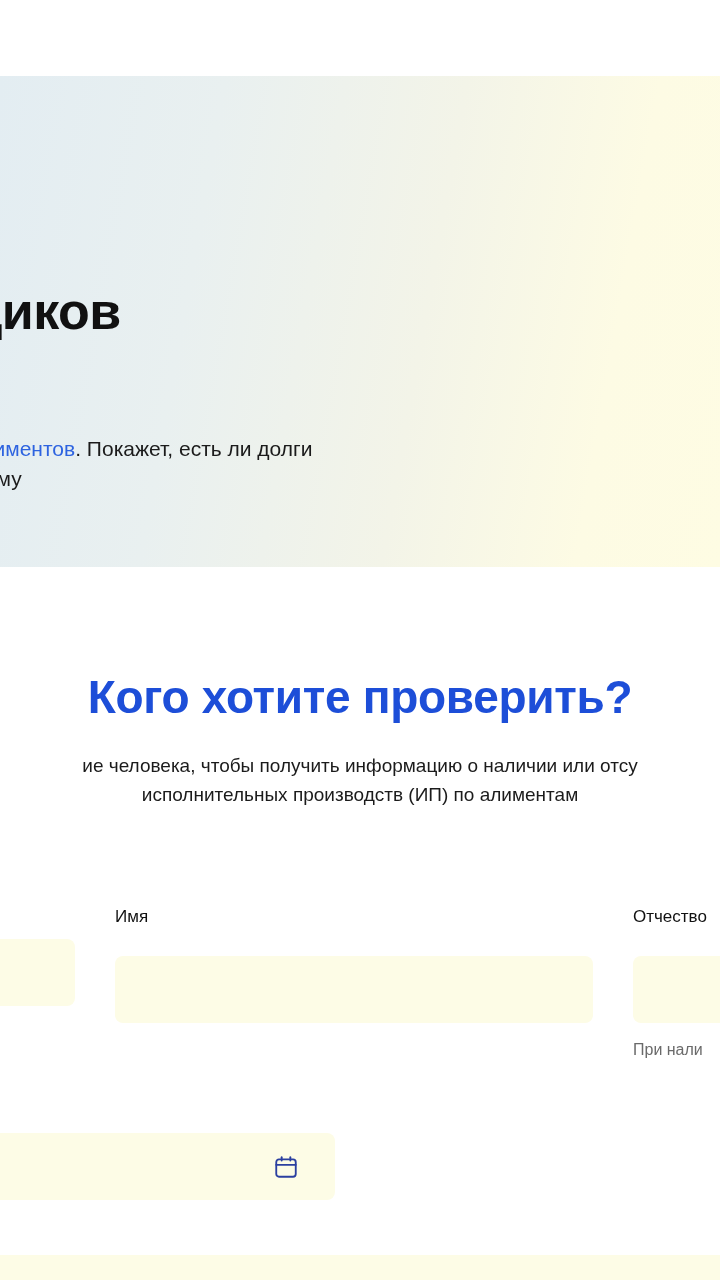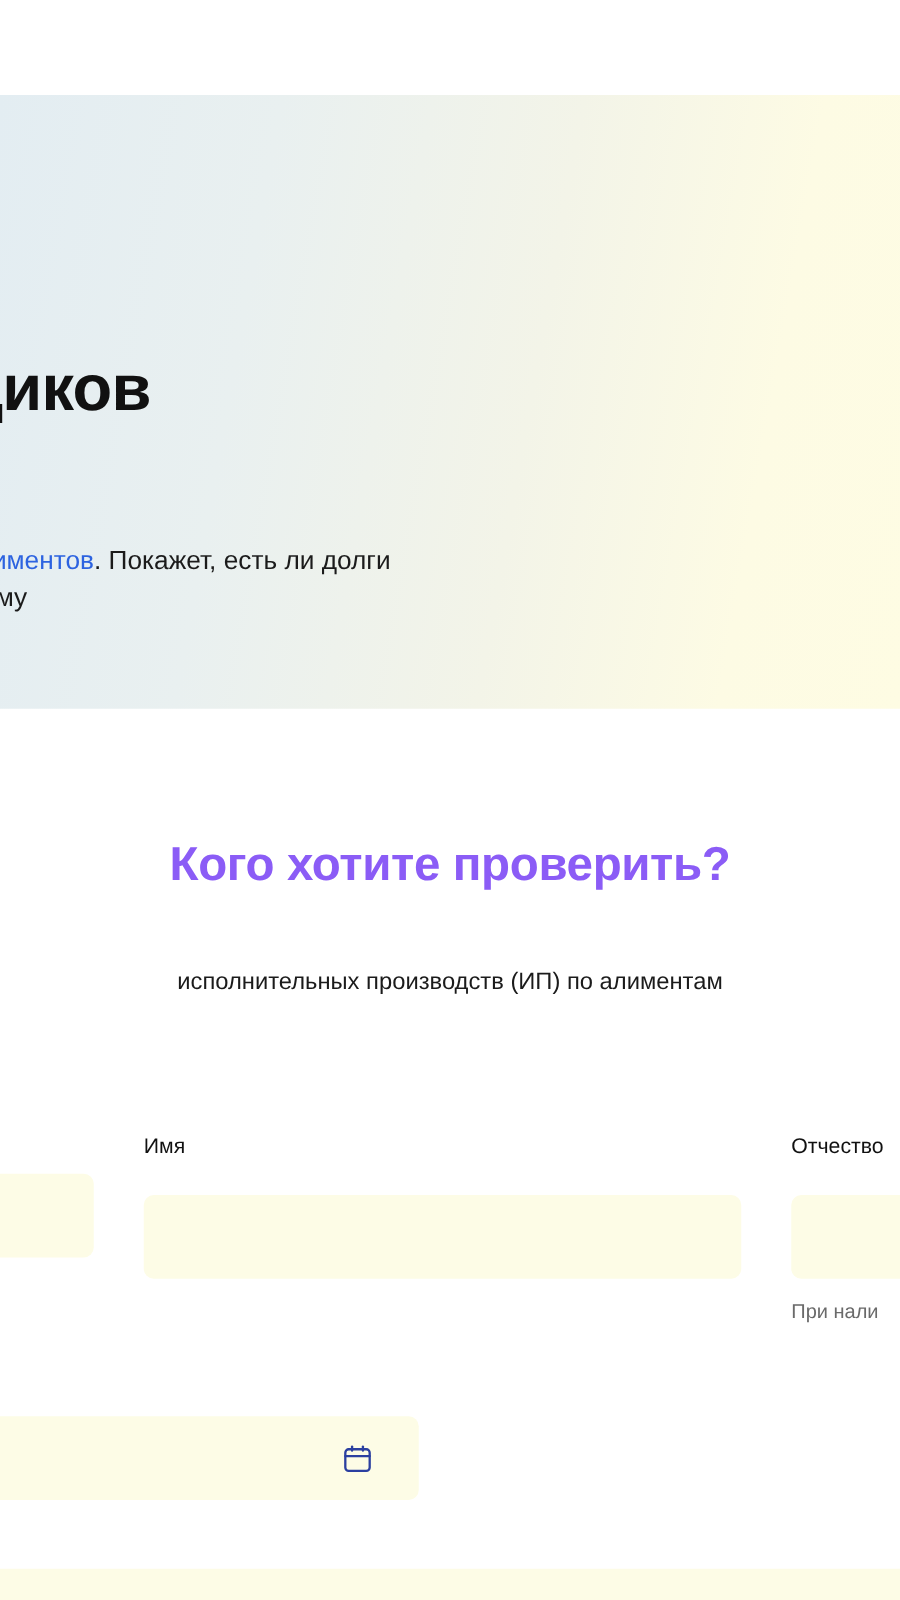--- a/index.html
+++ b/index.html
@@ -55,25 +55,25 @@
   
   .section {
     position: absolute;
     left: 0;
     top: 567px;
     width: 720px;
   }
   .section-title {
     margin-top: 104px;
     text-align: center;
-    font-size: 38px;
+    font-size: 46px;
     line-height: 1.15;
     font-weight: 700;
     letter-spacing: -0.3px;
-    color: #8b5cf6;
+    color: #1d4ed8;
   }
   .section-desc {
     margin: 27px auto 0 auto;
     width: 780px;
     margin-left: -30px;
     text-align: center;
     font-size: 19px;
     line-height: 1.55;
     color: #1b1b1b;
   }
@@ -164,21 +164,21 @@
   <div class="hero-title">лательщиков</div>
   <div class="hero-sub">
     <a class="hero-link" href="#">оняются от уплаты алиментов</a><span>. Покажет, есть ли долги</span><br>
     <span>егионе и на какую сумму</span>
   </div>
 </div>
 
 <div class="section">
   <div class="section-title">Кого хотите проверить?</div>
   <div class="section-desc">
-    <br>
+    <span>ие человека, чтобы получить информацию о наличии или отсу</span><br>
     <span>исполнительных производств (ИП) по алиментам</span>
   </div>
 </div>
 
 <div class="fields-row">
 
   <div class="field field-surname">
     <div class="field-label"></div>
     <input class="field-input" type="text" value="" style="">
   </div>

